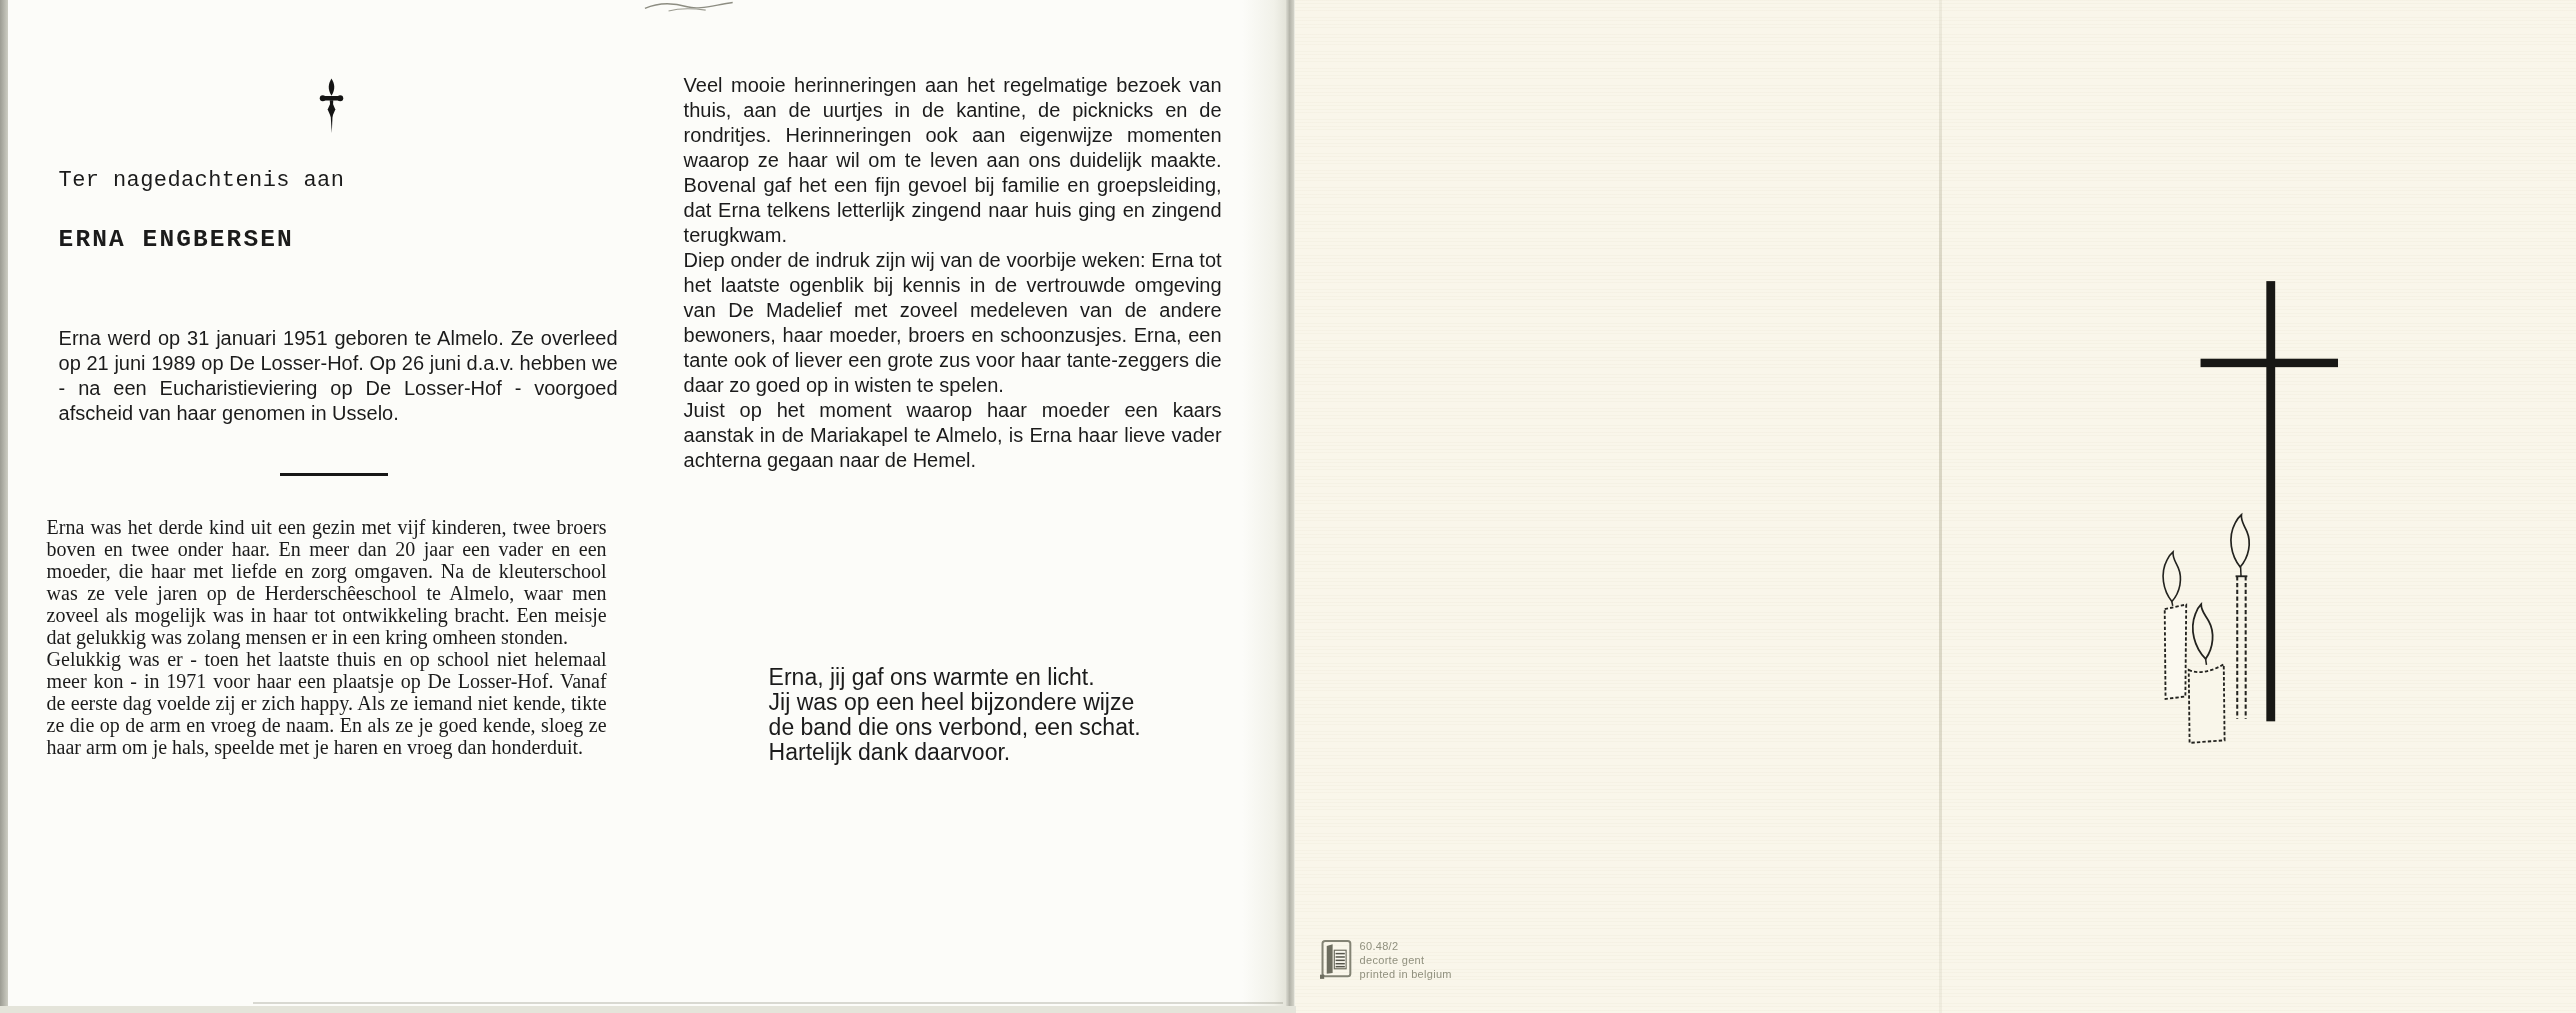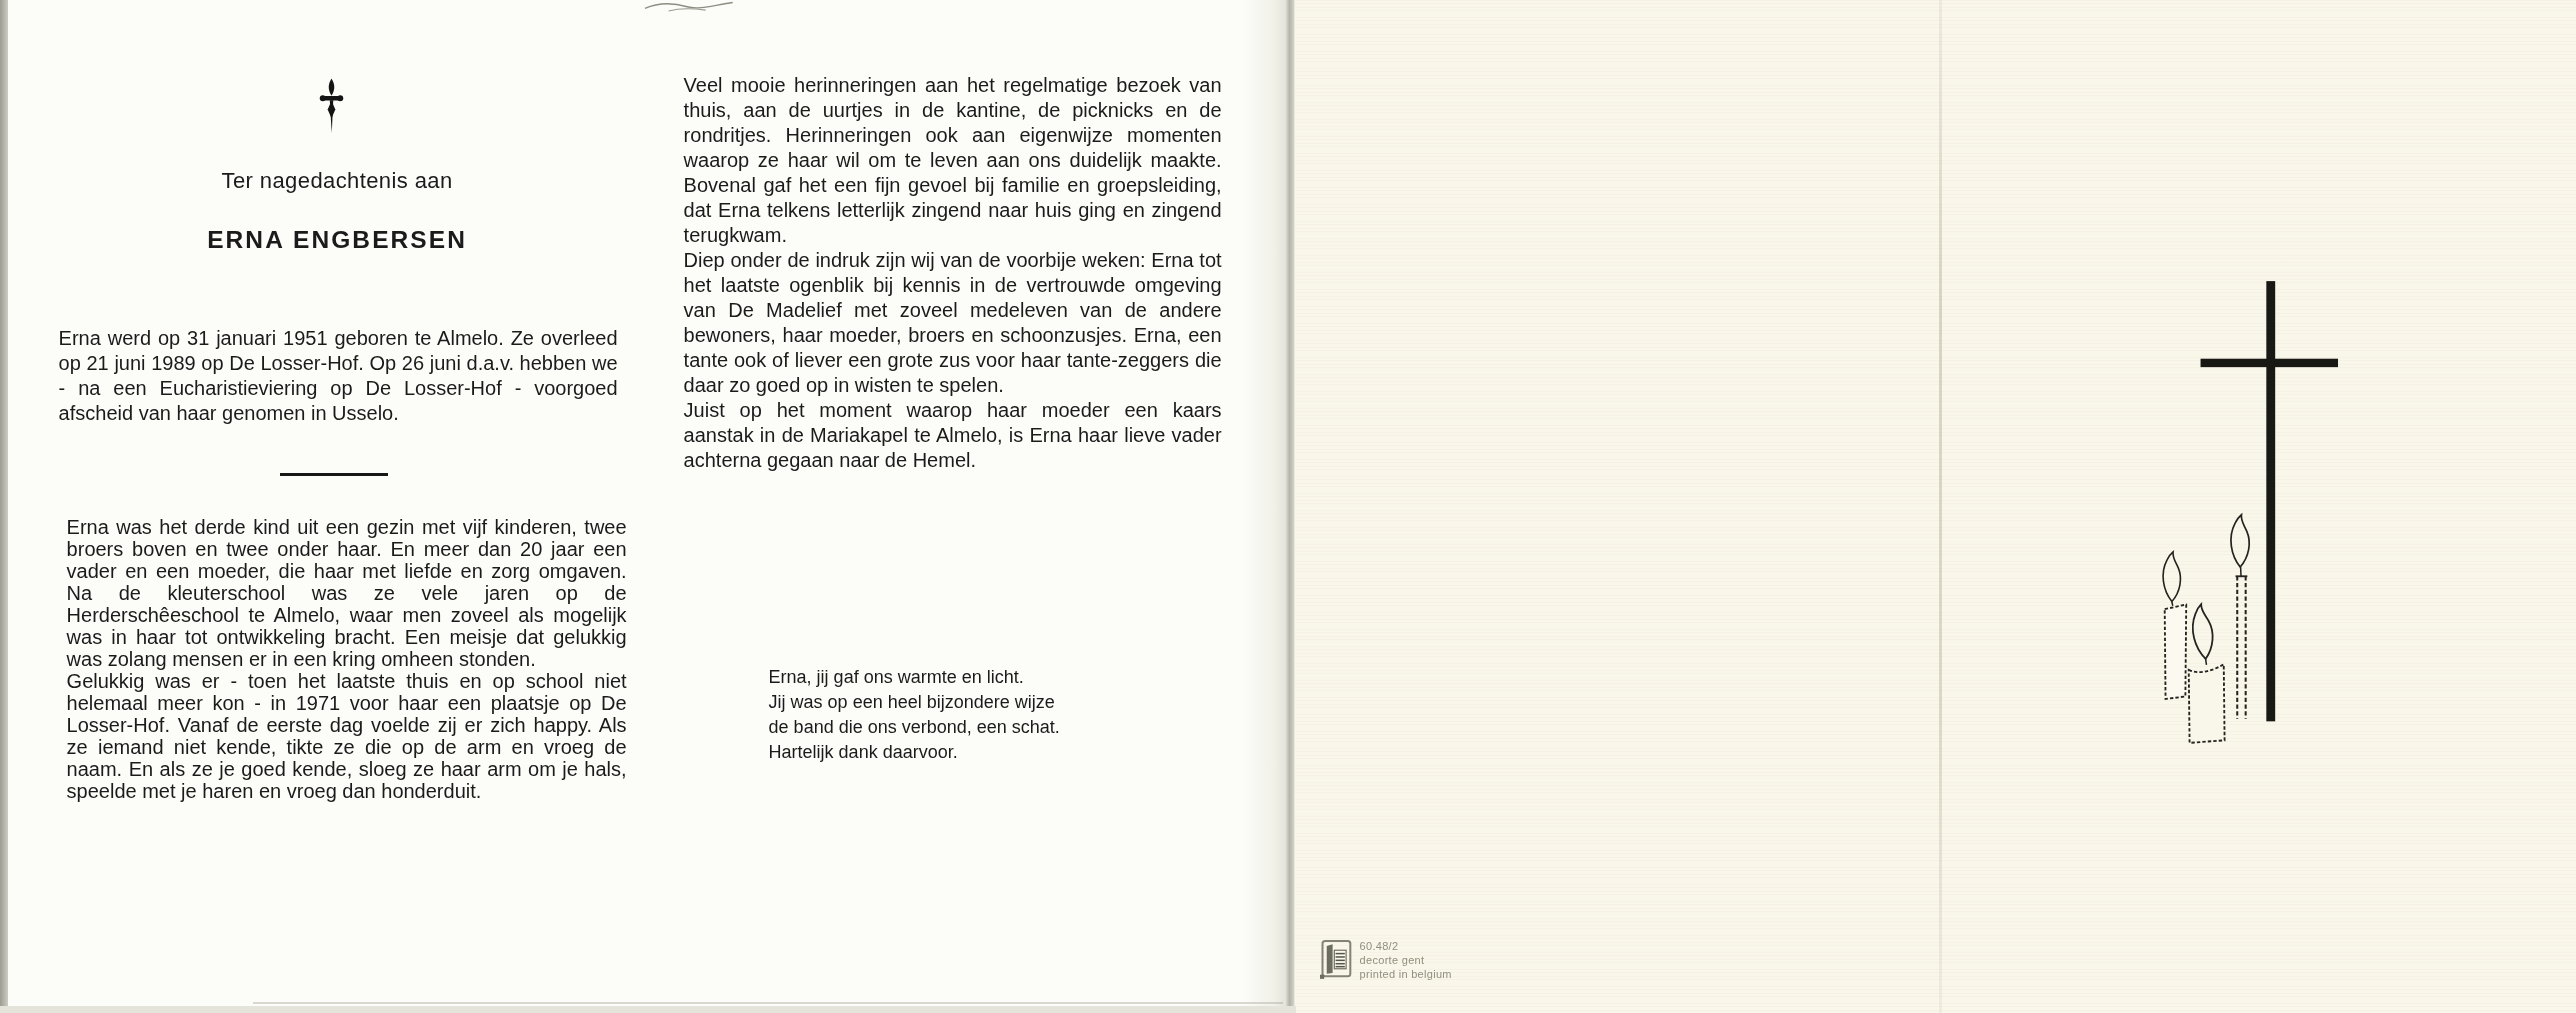--- a/index.html
+++ b/index.html
@@ -24,31 +24,31 @@
   .fold{position:absolute;left:1286px;top:0;width:8.4px;height:1014px;
     background:linear-gradient(90deg,#dadad1 0%,#b3b3a9 45%,#d3d3c8 100%);}
   .page-right{position:absolute;left:1295px;top:0;width:1281px;height:1014px;
     background:
       repeating-linear-gradient(180deg, rgba(185,175,140,0.06) 0px, rgba(185,175,140,0.06) 0.8px, transparent 0.8px, transparent 3.4px),
       #f9f6ea;}
   .crease{position:absolute;left:644px;top:0;width:2.5px;height:1014px;
     background:linear-gradient(180deg, rgba(175,170,145,0.15), rgba(175,170,145,0.45) 30%, rgba(175,170,145,0.4) 70%, rgba(175,170,145,0.12));}
 
   
-  .center-line{position:absolute;left:51px;width:557px;text-align:center;}
+  .center-line{position:absolute;left:51px;width:557px;font-family:Liberation Mono, monospace;}
   .dedication{top:168px;font-size:22px;letter-spacing:0.4px;line-height:25px;}
   .deceased{top:226px;font-size:24.5px;font-weight:bold;letter-spacing:2.1px;line-height:27px;}
   .body-text{font-size:20px;text-align:justify;}
   .para-intro{position:absolute;left:51px;top:326px;width:559px;line-height:25px;}
   .divider{position:absolute;left:272px;top:473px;width:108px;height:2.5px;background:#171717;}
-  .para-life{position:absolute;left:59px;top:516px;width:560px;line-height:22px;}
+  .para-life{position:absolute;left:39px;top:516px;width:560px;line-height:22px;font-family:Liberation Serif, serif;}
   .para-life p{margin:0;}
   .col2{position:absolute;left:676px;top:73px;width:538px;line-height:25px;}
   .col2 p{margin:0;}
-  .verse{position:absolute;left:761px;top:665px;width:473px;font-size:18px;
+  .verse{position:absolute;left:761px;top:665px;width:473px;font-size:23px;
     line-height:25px;white-space:pre-line;text-align:left;}
   .thanks{position:absolute;left:676px;top:807px;width:538px;line-height:25px;}
   .signature{position:absolute;left:676px;top:883px;width:538px;font-size:20px;
     text-align:right;line-height:25px;}
 
   .cross-glyph{position:absolute;left:311px;top:78px;width:25px;height:57px;}
   .scratch-artifact{position:absolute;left:635px;top:0;width:95px;height:13.5px;}
 
   
   .artwork{position:absolute;left:817px;top:270px;width:253px;height:481px;}

